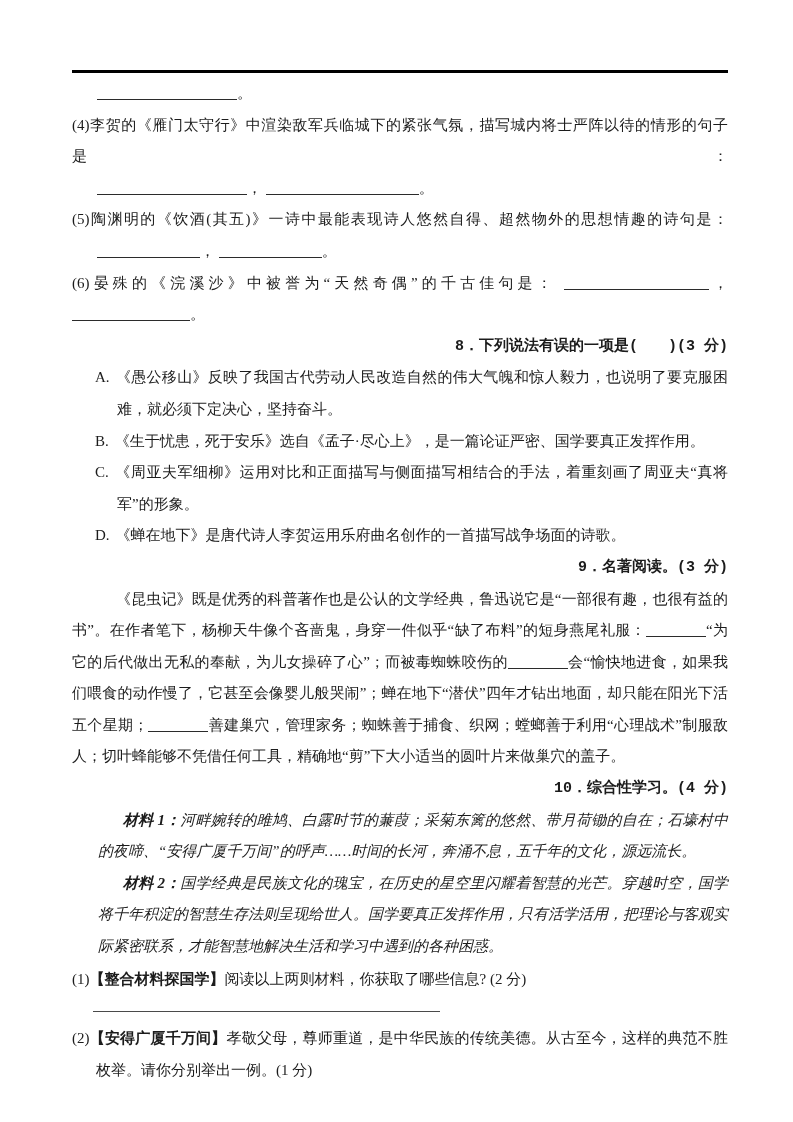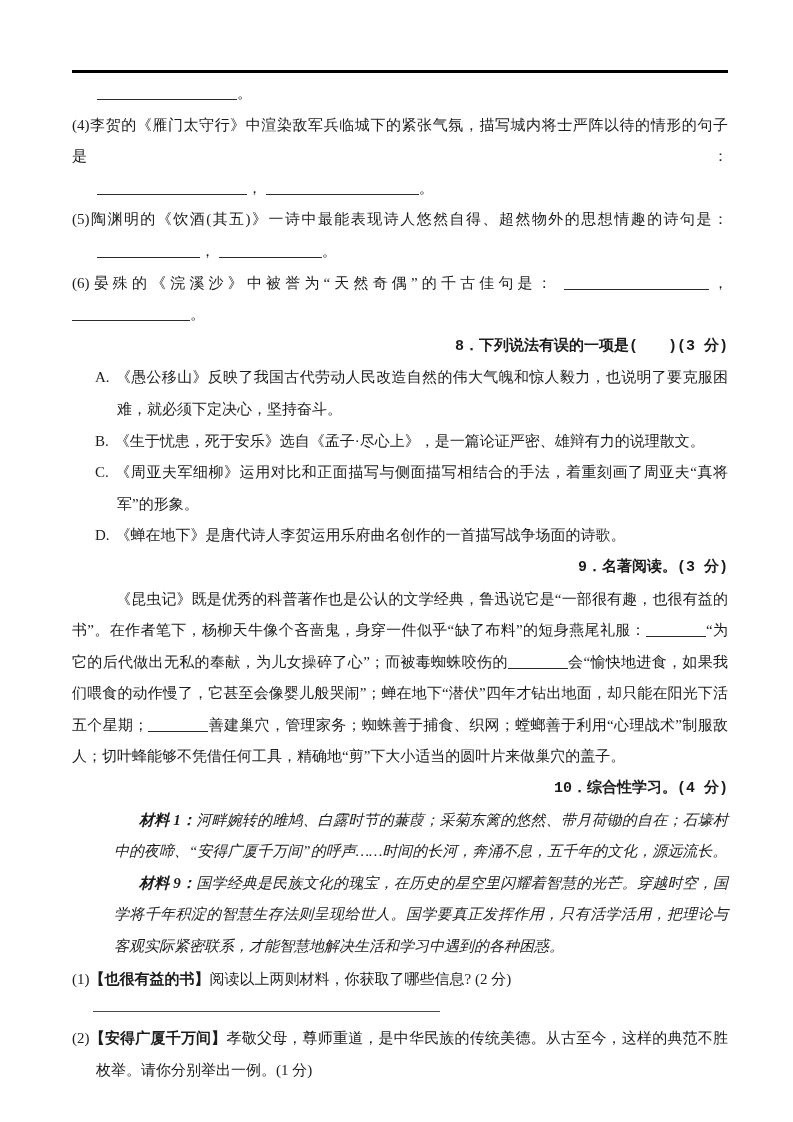--- a/index.html
+++ b/index.html
@@ -34,21 +34,21 @@
     font-family:Liberation Mono, monospace;
     font-weight:bold;font-size:15px;
     text-align:right;text-align-last:auto;
   }
   .option{
     margin-left:23px;padding-left:22px;text-indent:-22px;
   }
   .opt-label{padding-right:6px;}
   .q9para{text-indent:44px;}
   .material{
-    margin-left:42px;text-indent:25px;
+    margin-left:26px;text-indent:25px;
     font-style:italic;
   }
   .mat-label{font-weight:bold;font-style:italic;}
   .subitem{padding-left:24px;text-indent:-24px;}
   .sub-tag{
     font-family:"Liberation Sans","DejaVu Sans",sans-serif;
     font-weight:bold;font-style:normal;
   }
   .answer-line{
     height:0;border-bottom:1.5px solid #4a4a4a;
@@ -79,44 +79,44 @@
 
     <div class="row">
       <span>(6)晏殊的《浣溪沙》中被誉为“天然奇偶”的千古佳句是：</span> <span class="blank w145"></span><span>，</span> <span class="blank w118"></span><span>。</span>
     </div>
 
     <div class="row heading">8．下列说法有误的一项是(　　)(3 分)</div>
     <div class="row option">
       <span class="opt-label">A.</span><span>《愚公移山》反映了我国古代劳动人民改造自然的伟大气魄和惊人毅力，也说明了要克服困难，就必须下定决心，坚持奋斗。</span>
     </div>
     <div class="row option">
-      <span class="opt-label">B.</span><span>《生于忧患，死于安乐》选自《孟子·尽心上》，是一篇论证严密、雄辩有力的说理散文。</span>
+      <span class="opt-label">B.</span><span>《生于忧患，死于安乐》选自《孟子·尽心上》，是一篇论证严密、国学要真正发挥作用。</span>
     </div>
     <div class="row option">
       <span class="opt-label">C.</span><span>《周亚夫军细柳》运用对比和正面描写与侧面描写相结合的手法，着重刻画了周亚夫“真将军”的形象。</span>
     </div>
     <div class="row option">
       <span class="opt-label">D.</span><span>《蝉在地下》是唐代诗人李贺运用乐府曲名创作的一首描写战争场面的诗歌。</span>
     </div>
 
     <div class="row heading">9．名著阅读。(3 分)</div>
     <div class="row q9para">
       <span>《昆虫记》既是优秀的科普著作也是公认的文学经典，鲁迅说它是“一部很有趣，也很有益的书”。在作者笔下，杨柳天牛像个吝啬鬼，身穿一件似乎“缺了布料”的短身燕尾礼服：</span><span class="blank w60"></span><span>“为它的后代做出无私的奉献，为儿女操碎了心”；而被毒蜘蛛咬伤的</span><span class="blank w60"></span><span>会“愉快地进食，如果我们喂食的动作慢了，它甚至会像婴儿般哭闹”；蝉在地下“潜伏”四年才钻出地面，却只能在阳光下活五个星期；</span><span class="blank w60"></span><span>善建巢穴，管理家务；蜘蛛善于捕食、织网；螳螂善于利用“心理战术”制服敌人；切叶蜂能够不凭借任何工具，精确地“剪”下大小适当的圆叶片来做巢穴的盖子。</span>
     </div>
 
     <div class="row heading">10．综合性学习。(4 分)</div>
     <div class="row material">
       <span class="mat-label">材料 1：</span><span>河畔婉转的雎鸠、白露时节的蒹葭；采菊东篱的悠然、带月荷锄的自在；石壕村中的夜啼、“安得广厦千万间”的呼声……时间的长河，奔涌不息，五千年的文化，源远流长。</span>
     </div>
     <div class="row material">
-      <span class="mat-label">材料 9：</span><span>国学经典是民族文化的瑰宝，在历史的星空里闪耀着智慧的光芒。穿越时空，国学将千年积淀的智慧生存法则呈现给世人。国学要真正发挥作用，只有活学活用，把理论与客观实际紧密联系，才能智慧地解决生活和学习中遇到的各种困惑。</span>
+      <span class="mat-label">材料 2：</span><span>国学经典是民族文化的瑰宝，在历史的星空里闪耀着智慧的光芒。穿越时空，国学将千年积淀的智慧生存法则呈现给世人。国学要真正发挥作用，只有活学活用，把理论与客观实际紧密联系，才能智慧地解决生活和学习中遇到的各种困惑。</span>
     </div>
 
     <div class="row subitem">
-      <span>(1)</span><span class="sub-tag">【也很有益的书】</span><span>阅读以上两则材料，你获取了哪些信息? (2 分)</span>
+      <span>(1)</span><span class="sub-tag">【整合材料探国学】</span><span>阅读以上两则材料，你获取了哪些信息? (2 分)</span>
     </div>
     <div class="answer-line"></div>
 
     <div class="row subitem">
       <span>(2)</span><span class="sub-tag">【安得广厦千万间】</span><span>孝敬父母，尊师重道，是中华民族的传统美德。从古至今，这样的典范不胜枚举。请你分别举出一例。(1 分)</span>
     </div>
 
   </div>
 </div>
 

